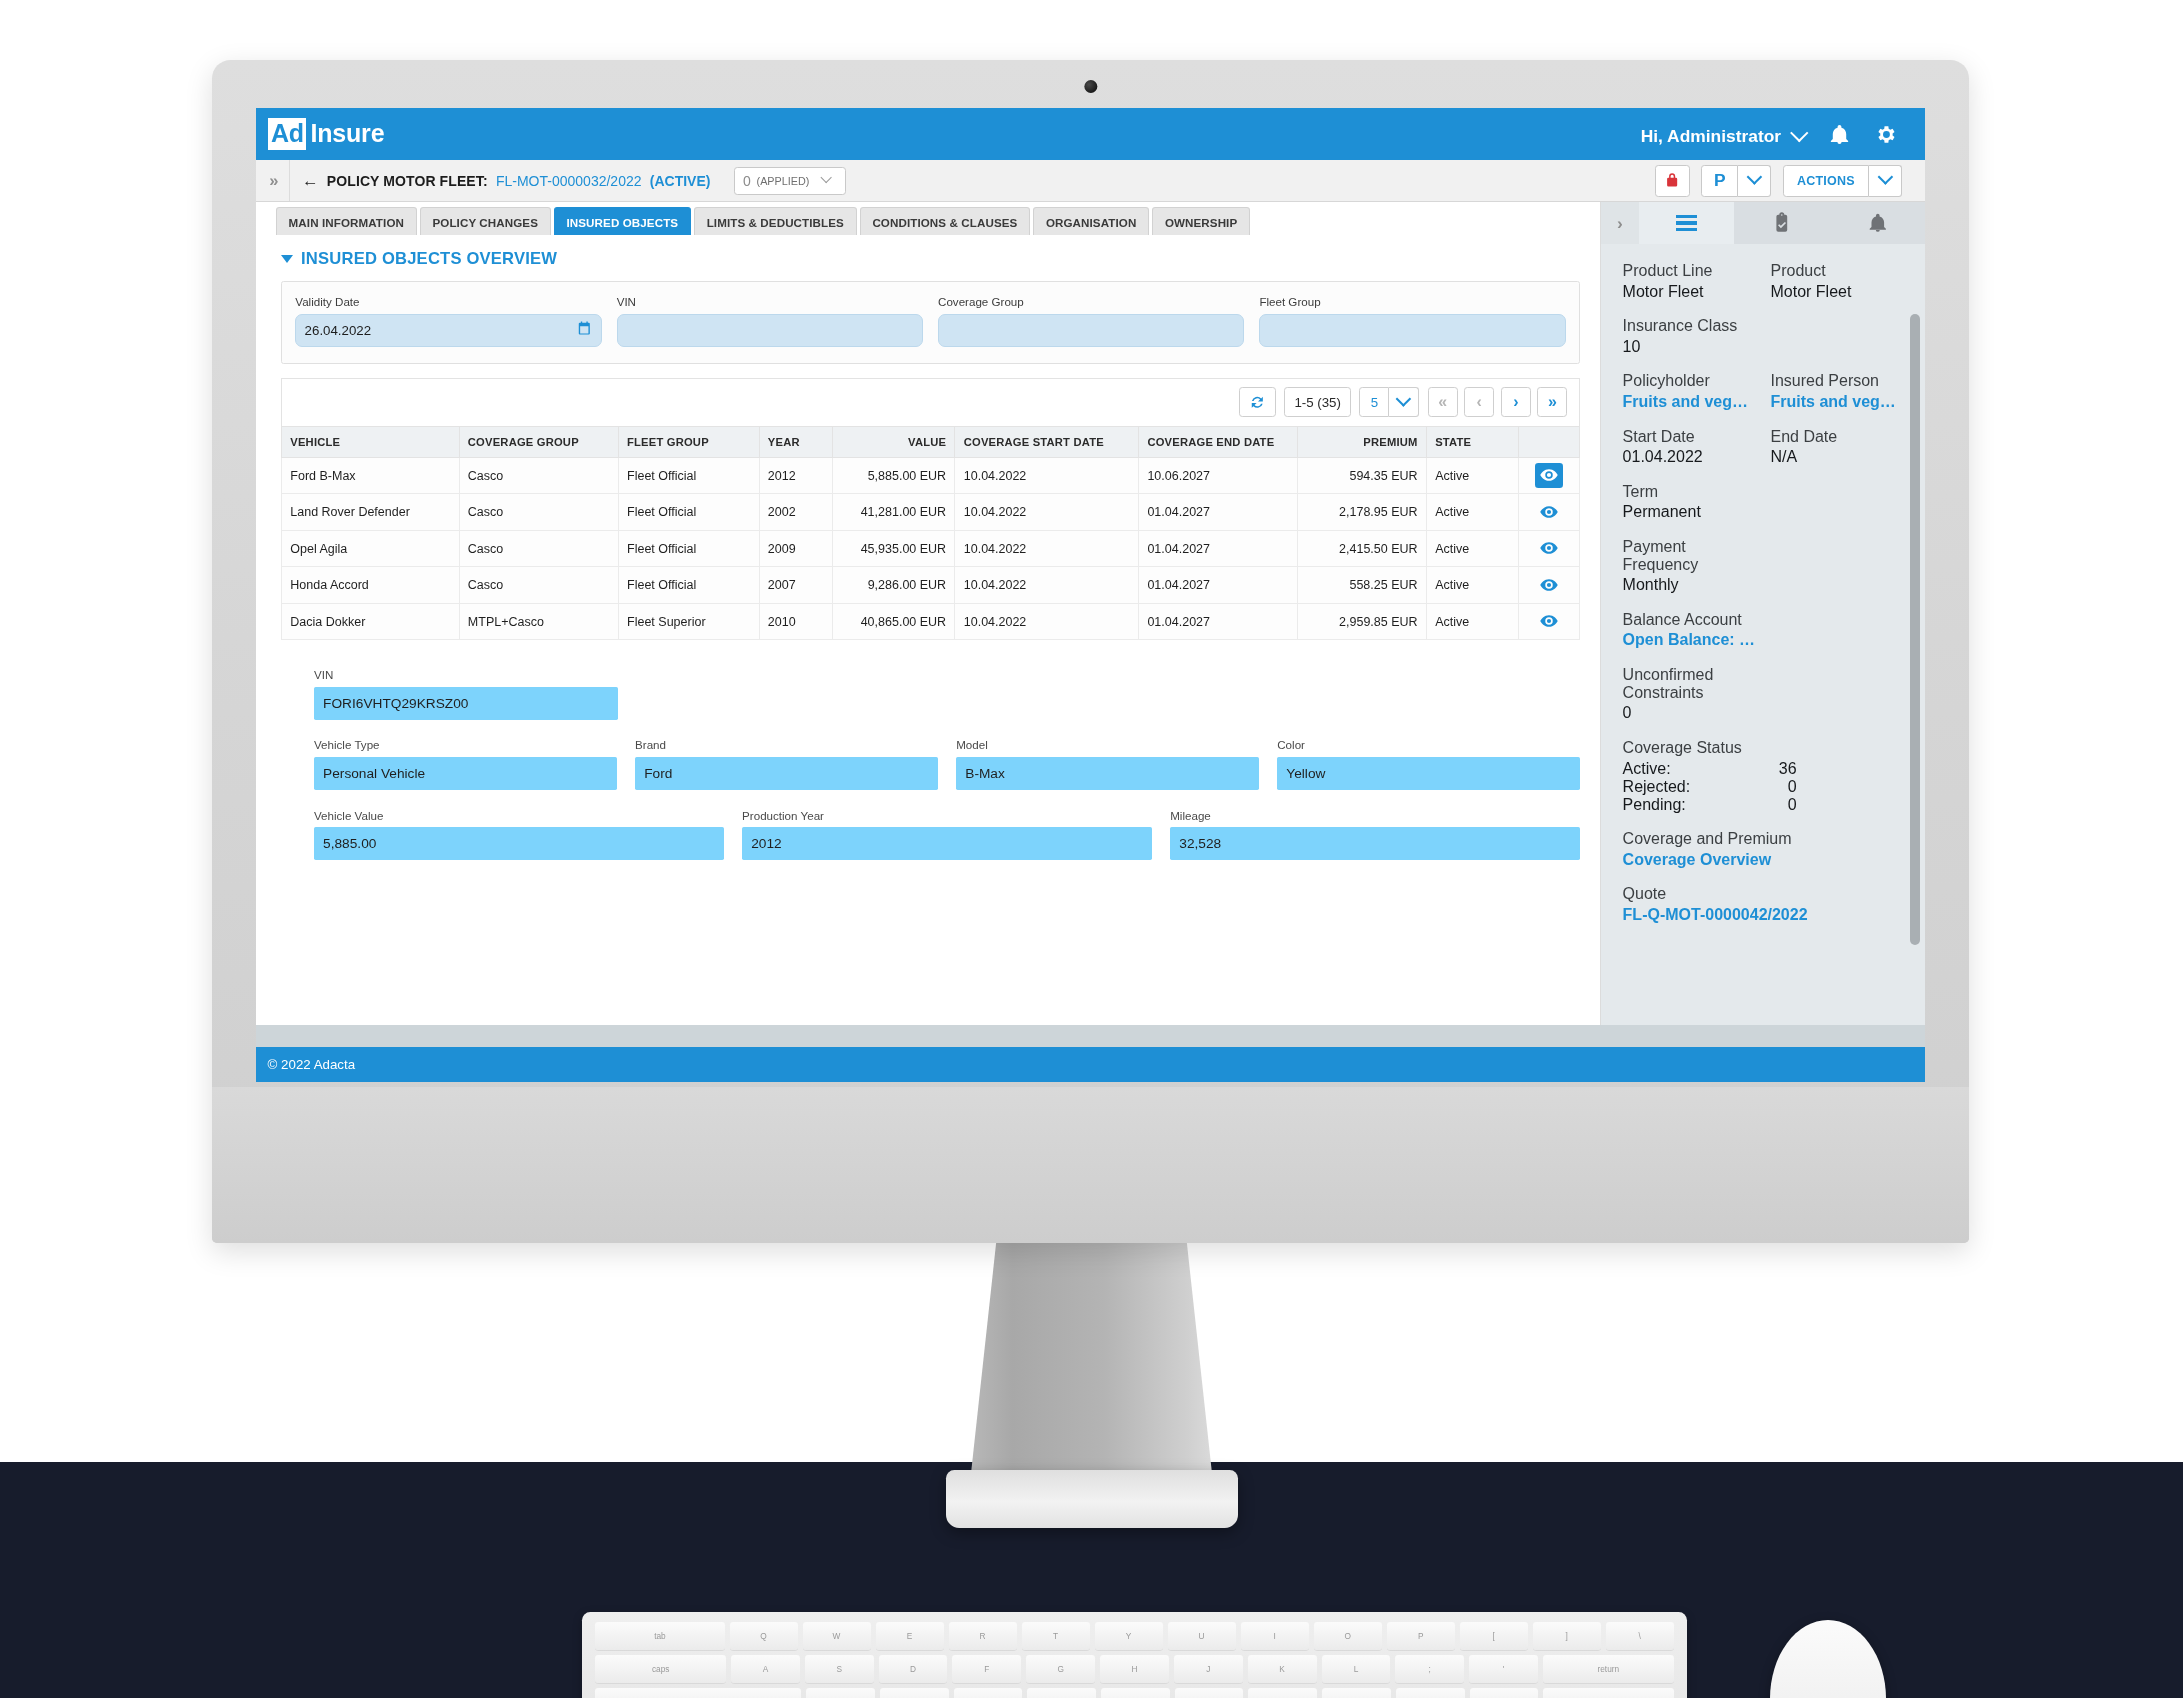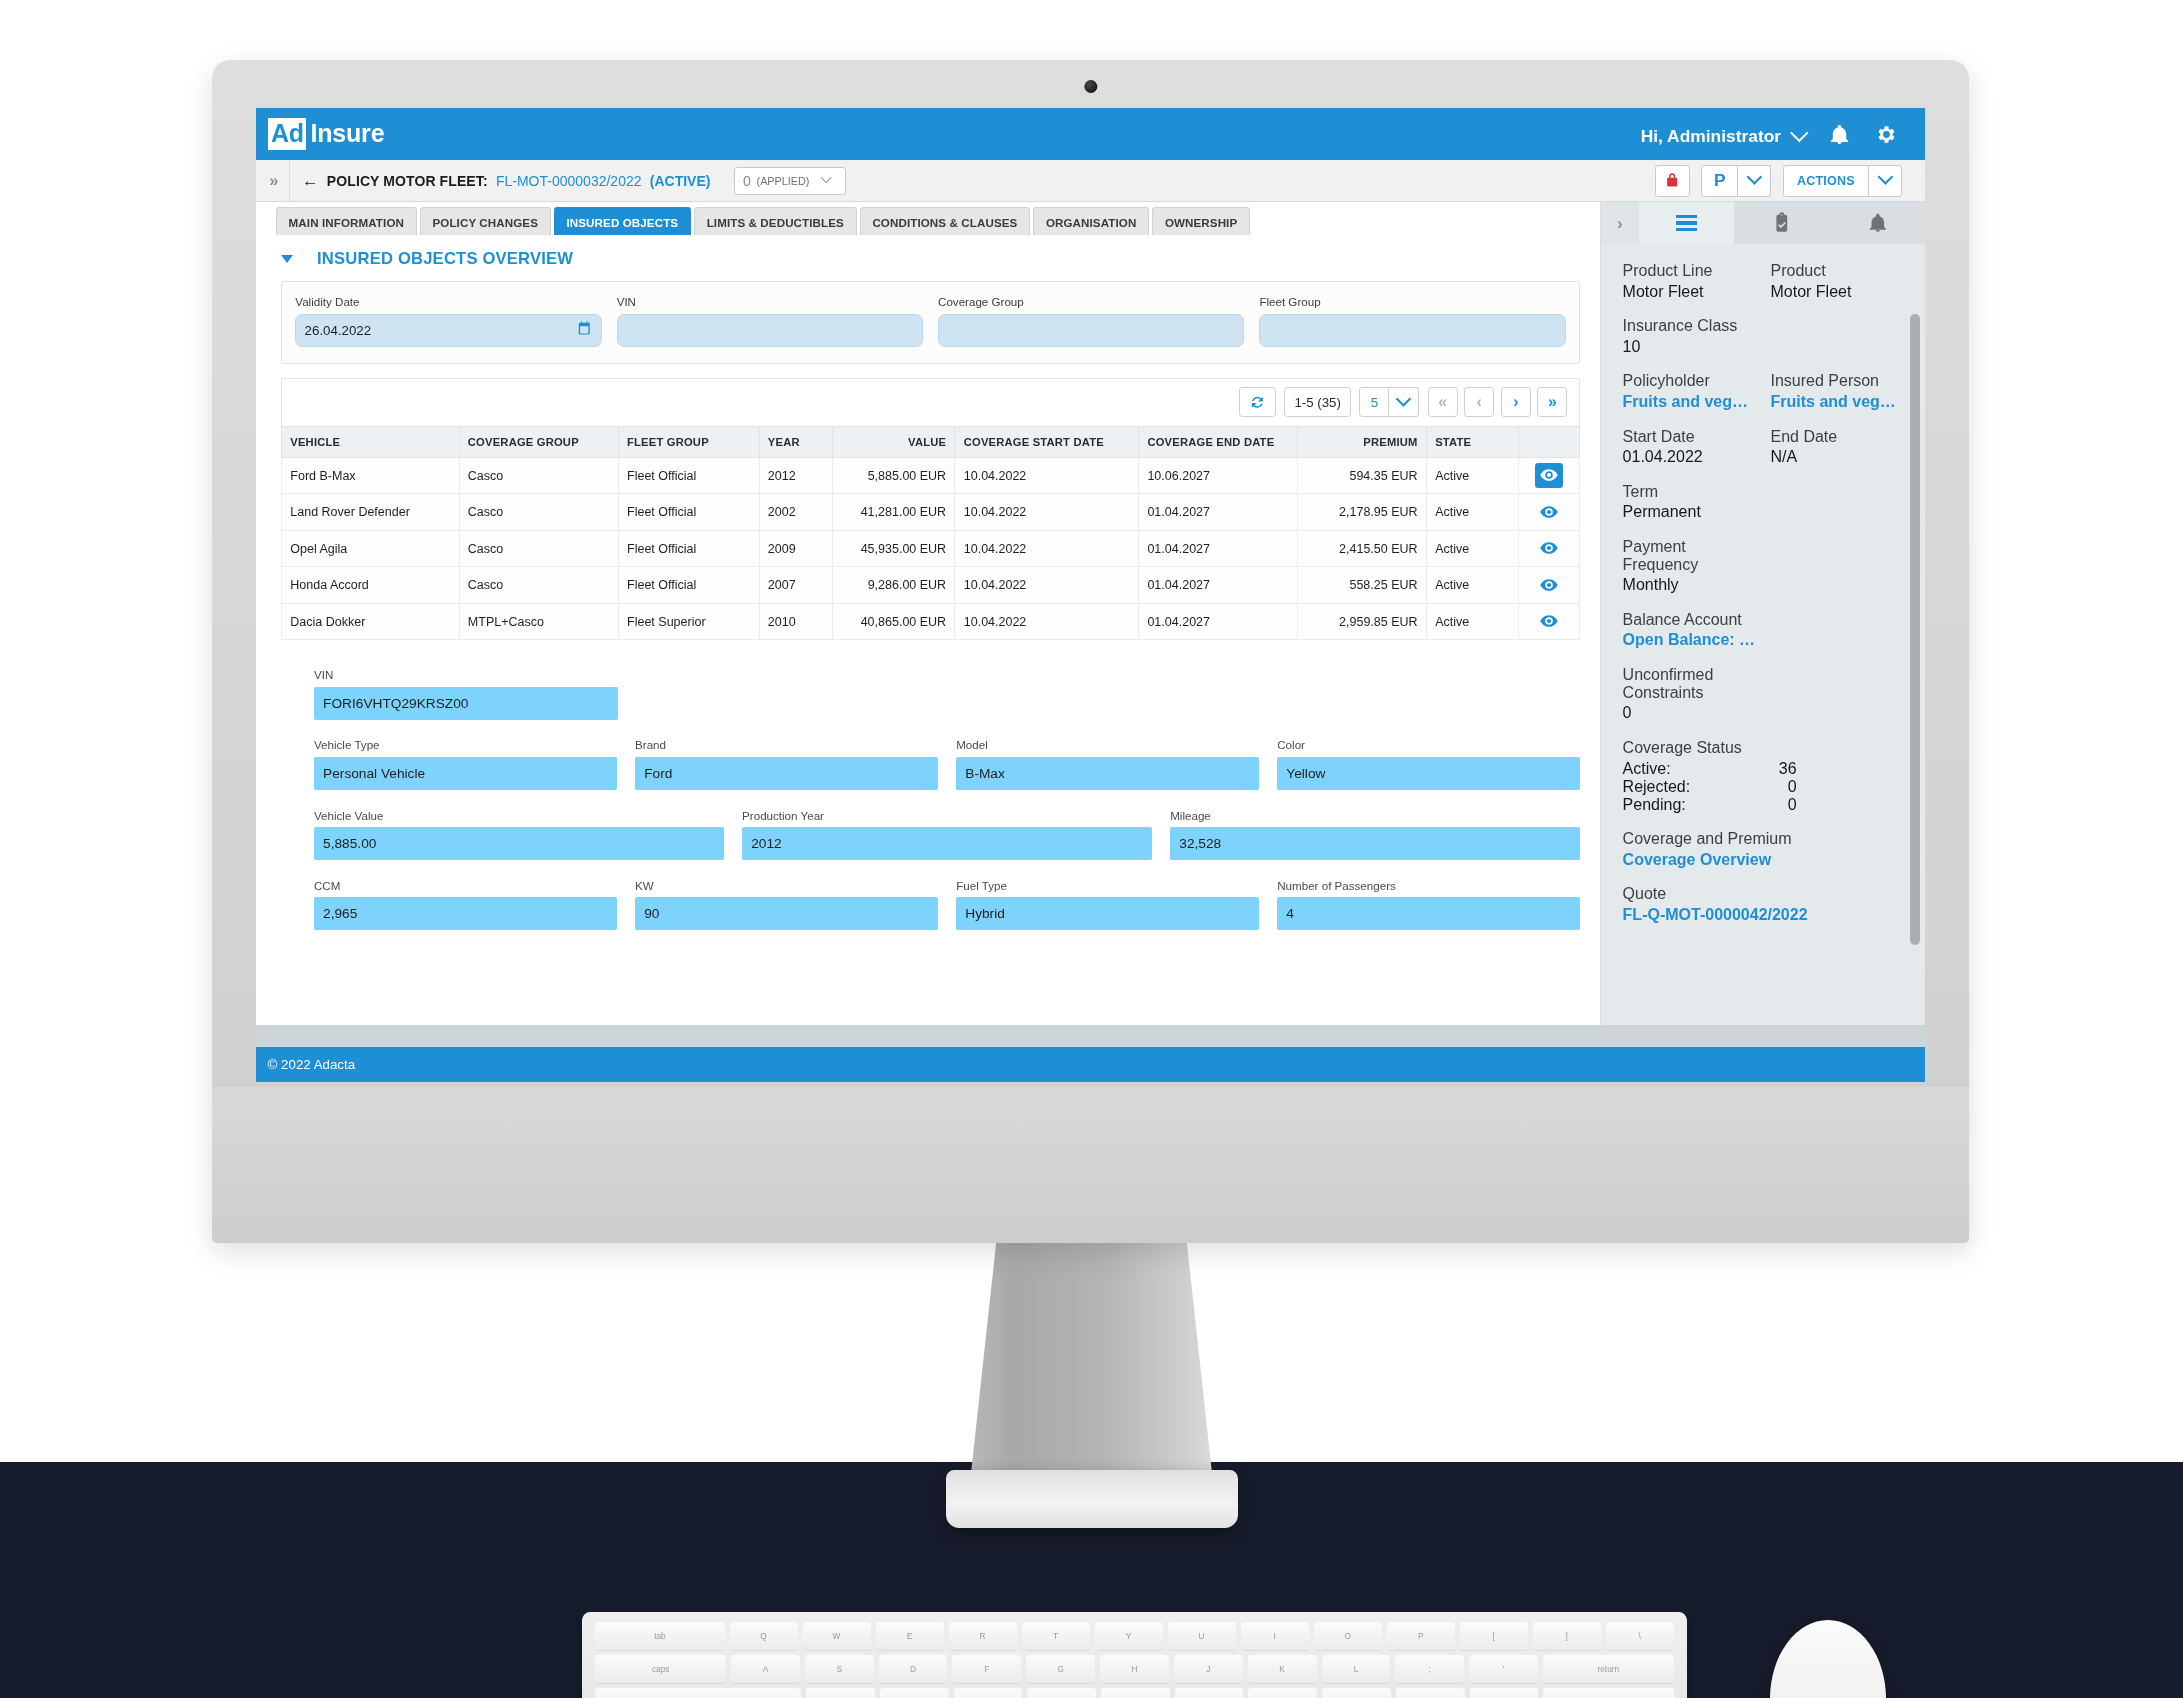--- a/index.html
+++ b/index.html
@@ -107,21 +107,21 @@
   .maincol{ flex:1; min-width:0; display:flex; flex-direction:column; background:#fff;
     border-right:0.8px solid #dcdcdc; }
 
   
   .tabs{ display:flex; gap:3.3px; padding:5px 20px 0 20px; background:#fff; flex:none; }
   .tab{ background:#e6e6e6; border:0.8px solid #d2d2d2; border-bottom:none;
     padding:7.5px 11.6px 6.6px; font-size:11.6px; font-weight:bold; color:#3a3a3a;
     border-radius:3.3px 3.3px 0 0; letter-spacing:0.1px; cursor:pointer; white-space:nowrap;}
   .tab.active{ background:#1e8fd5; color:#fff; border-color:#1e8fd5; }
 
-  .section-title{ display:flex; align-items:center; gap:24px; padding:14px 0 11.6px 25px; }
+  .section-title{ display:flex; align-items:center; gap:8px; padding:14px 0 11.6px 25px; }
   .tri{ width:0;height:0; border-left:6.6px solid transparent; border-right:6.6px solid transparent;
      border-top:8.3px solid #1e8fd5; }
   .section-title .t{ font-size:16.6px; font-weight:bold; color:#1e8fd5; letter-spacing:0.2px; }
 
   .scrollarea{ flex:1; overflow:hidden; padding:0 20px 0 25px; position:relative;}
 
   
   .filters{ border:0.8px solid #e0e0e0; background:#fcfcfc; border-radius:2.5px;
     padding:13.3px 13.3px 16.6px; display:flex; gap:15px; }
   .fgroup{ flex:1; }
@@ -553,38 +553,20 @@
                   </div>
                   <div class="dfield">
                     <div class="dlabel">Production Year</div>
                     <div class="dinput">2012</div>
                   </div>
                   <div class="dfield">
                     <div class="dlabel">Mileage</div>
                     <div class="dinput">32,528</div>
                   </div>
                 </div>
-              <div class="drow" id="drow4">
-                  <div class="dfield">
-                    <div class="dlabel">CCM</div>
-                    <div class="dinput">2,965</div>
-                  </div>
-                  <div class="dfield">
-                    <div class="dlabel">KW</div>
-                    <div class="dinput">90</div>
-                  </div>
-                  <div class="dfield">
-                    <div class="dlabel">Fuel Type</div>
-                    <div class="dinput">Hybrid</div>
-                  </div>
-                  <div class="dfield">
-                    <div class="dlabel">Number of Passengers</div>
-                    <div class="dinput">4</div>
-                  </div>
-                </div>
             </div>
 
           </div>
         </div>
 
         <div class="rightcol">
           <div class="rtabs">
             <div class="rexpand">›</div>
             <div class="rtab active burger">
               <div>

